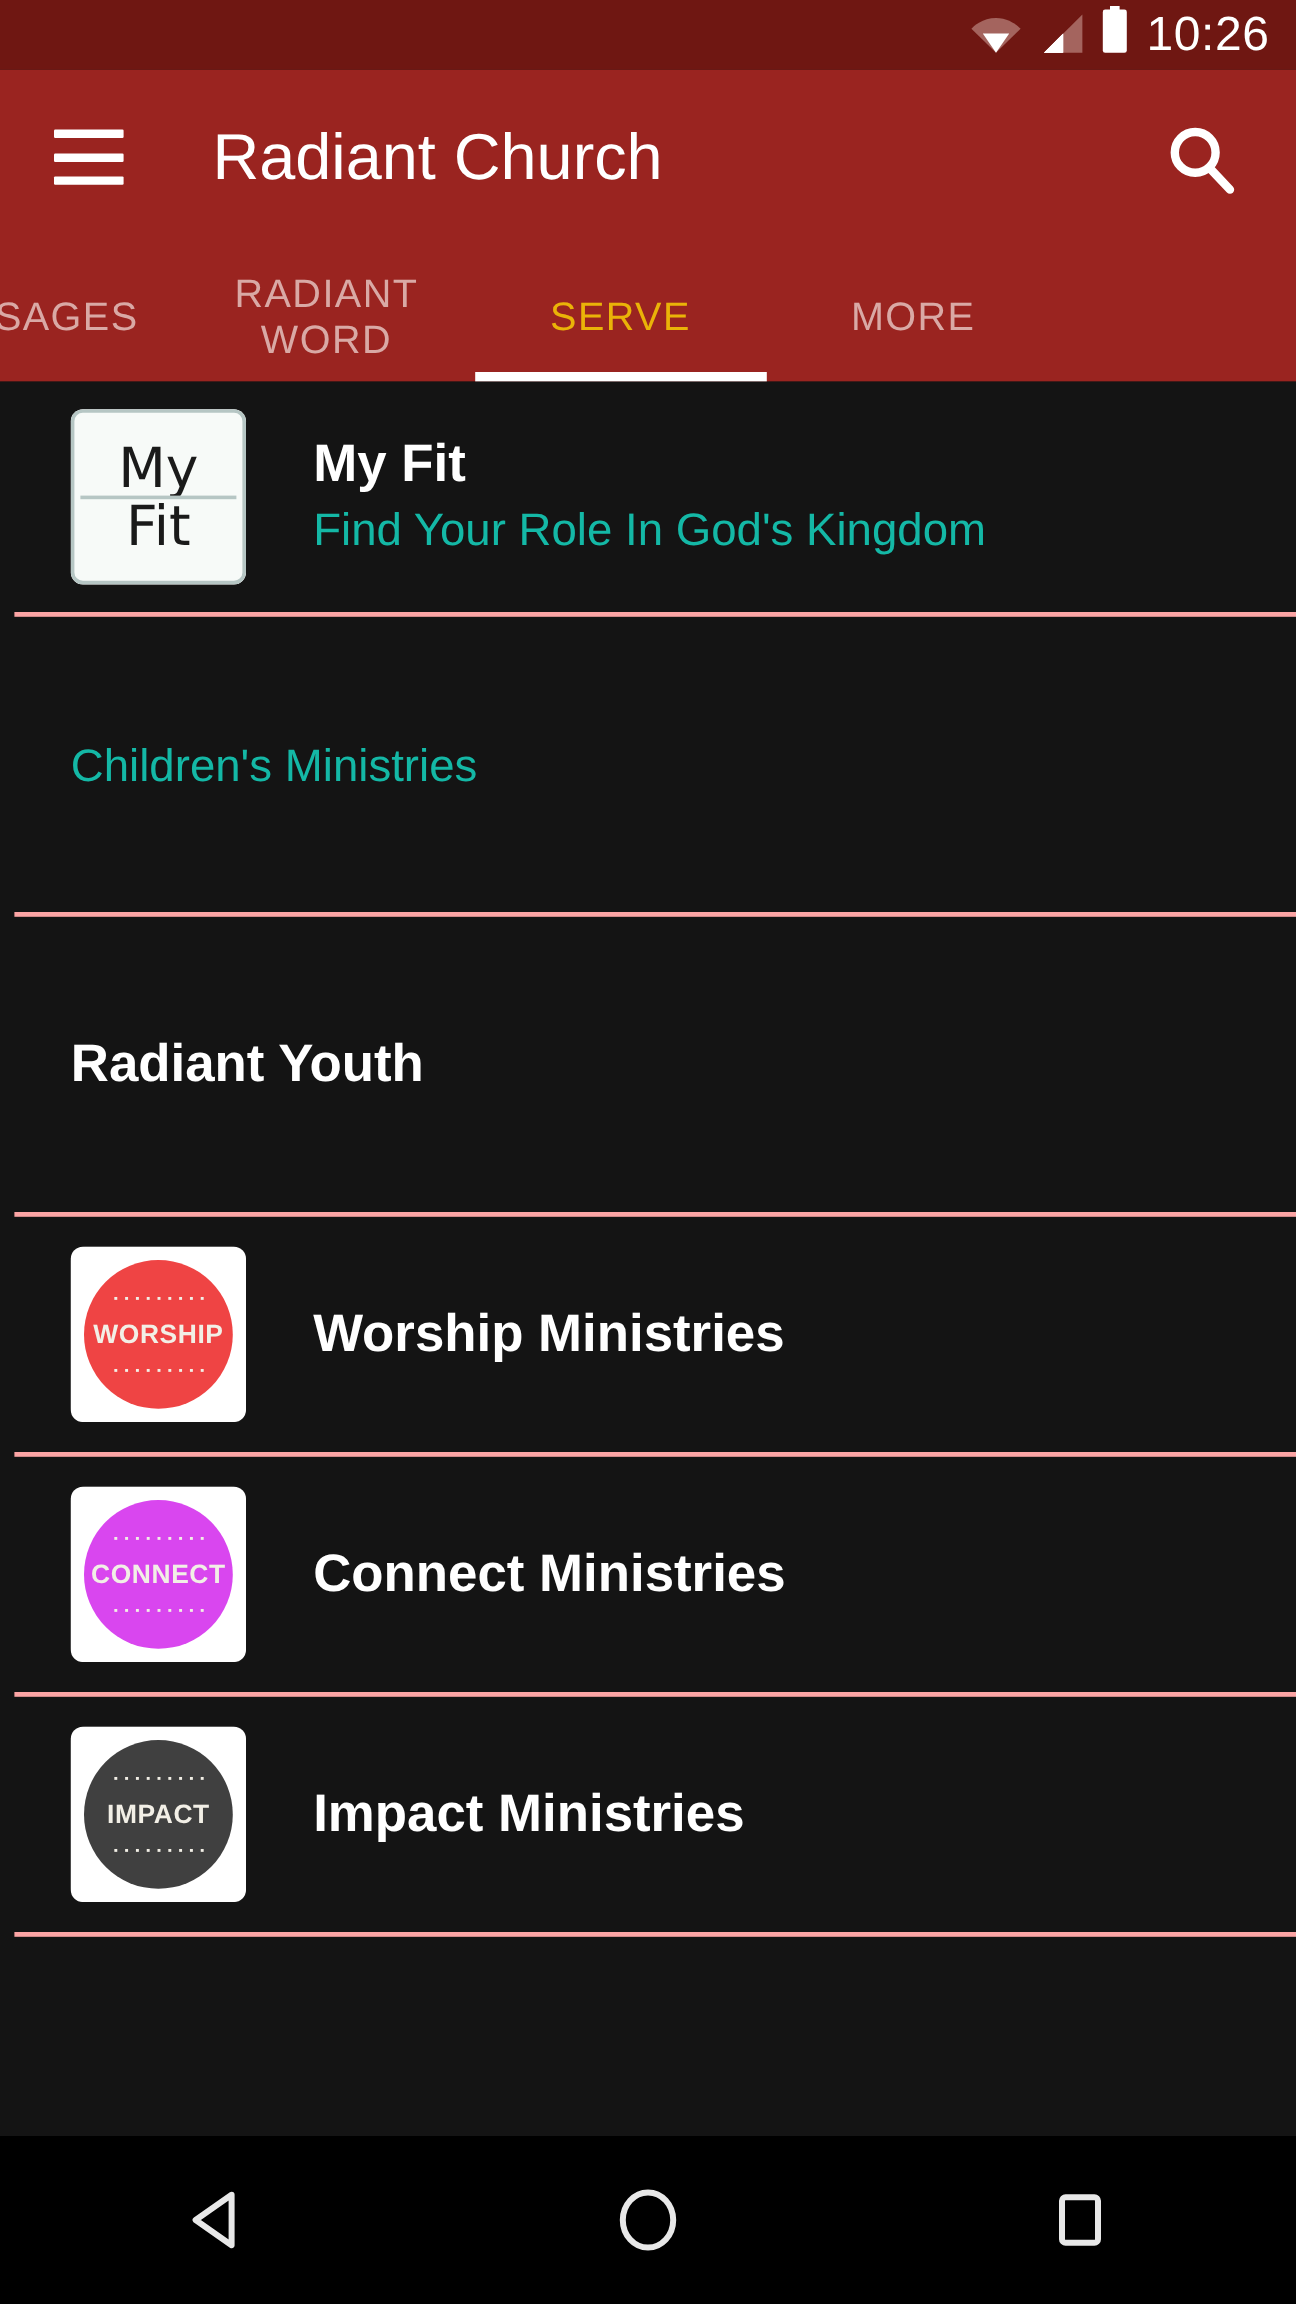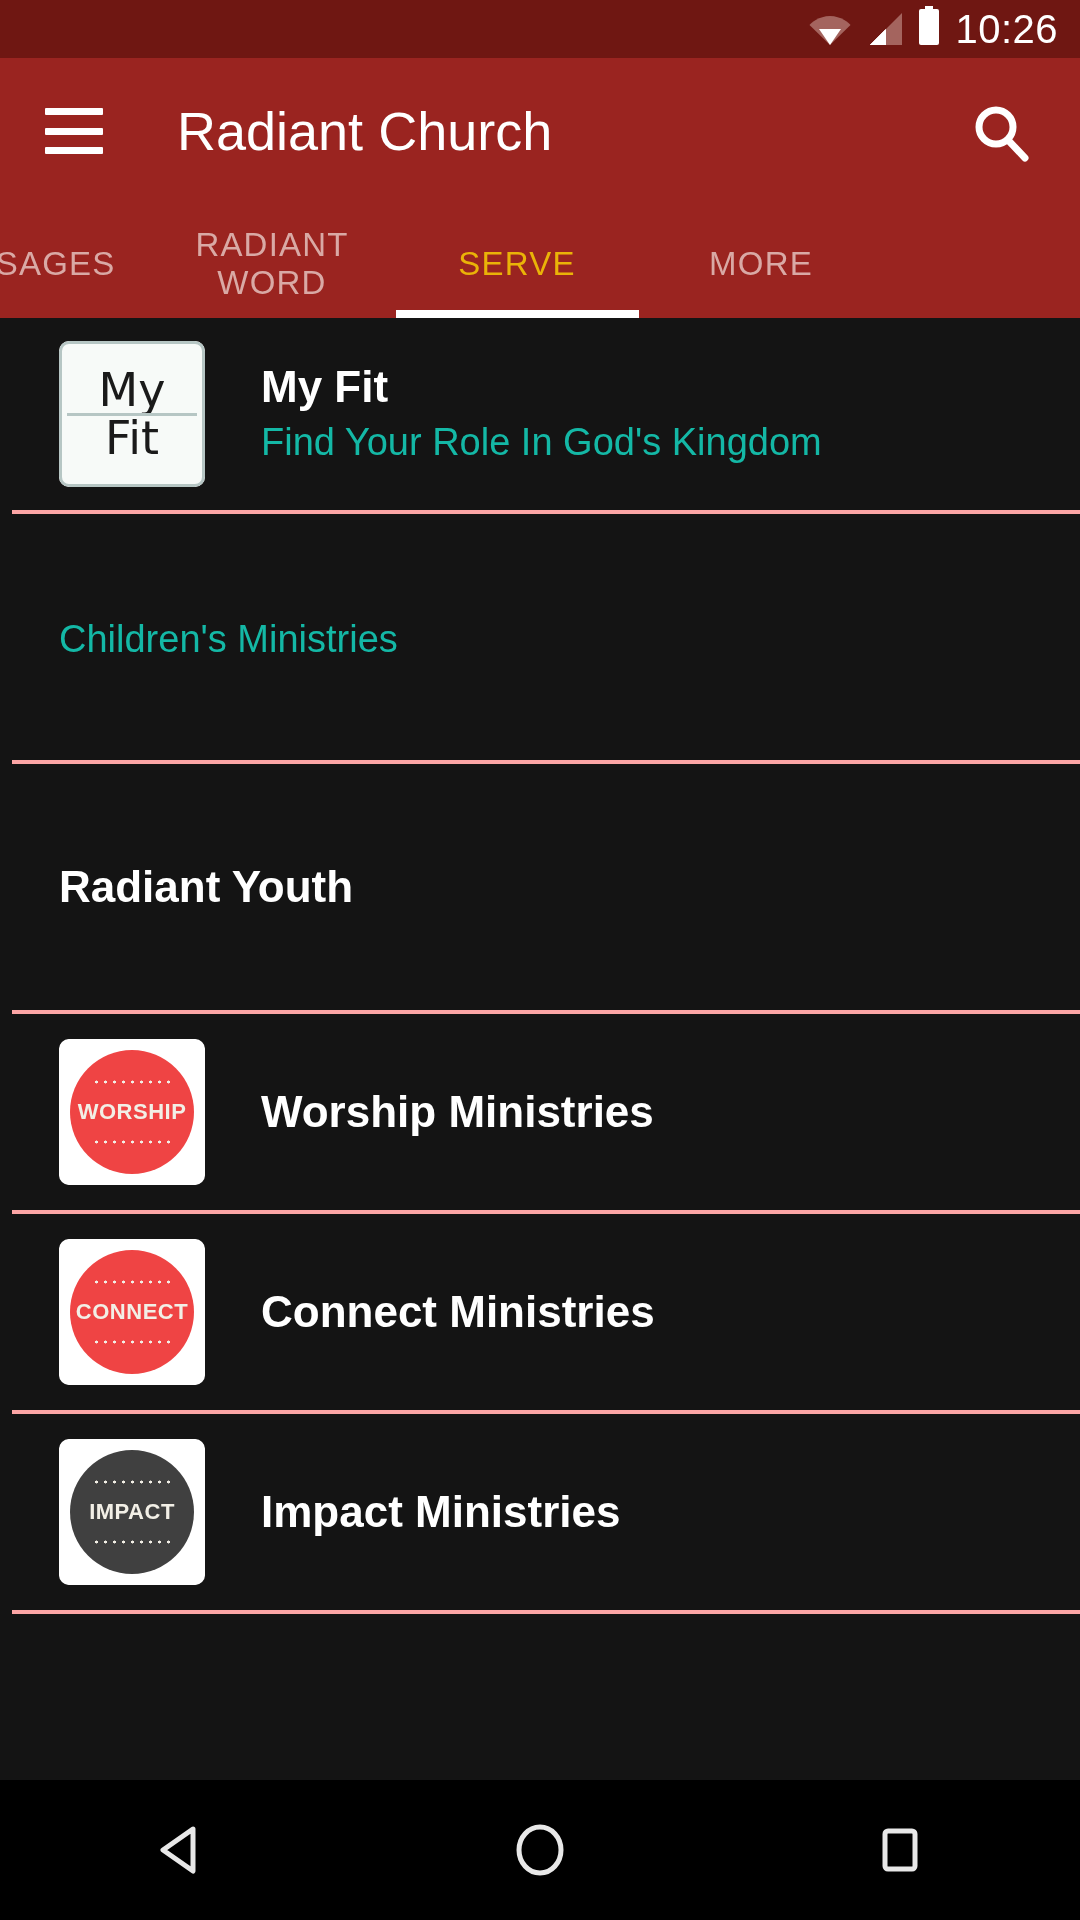--- a/index.html
+++ b/index.html
@@ -215,21 +215,21 @@
         </div>
       </div>
       <div class="texts">
         <div class="r-title">Worship Ministries</div>
       </div>
     </div>
 
     <div class="row h-icon">
       <div class="thumb">
         <div class="circle-logo">
-          <div class="disc" style="background:#ef4444;">
+          <div class="disc" style="background:#d946ef;">
             <div class="dots-top"></div>
             <div class="word">CONNECT</div>
             <div class="dots-bot"></div>
           </div>
         </div>
       </div>
       <div class="texts">
         <div class="r-title">Connect Ministries</div>
       </div>
     </div>

